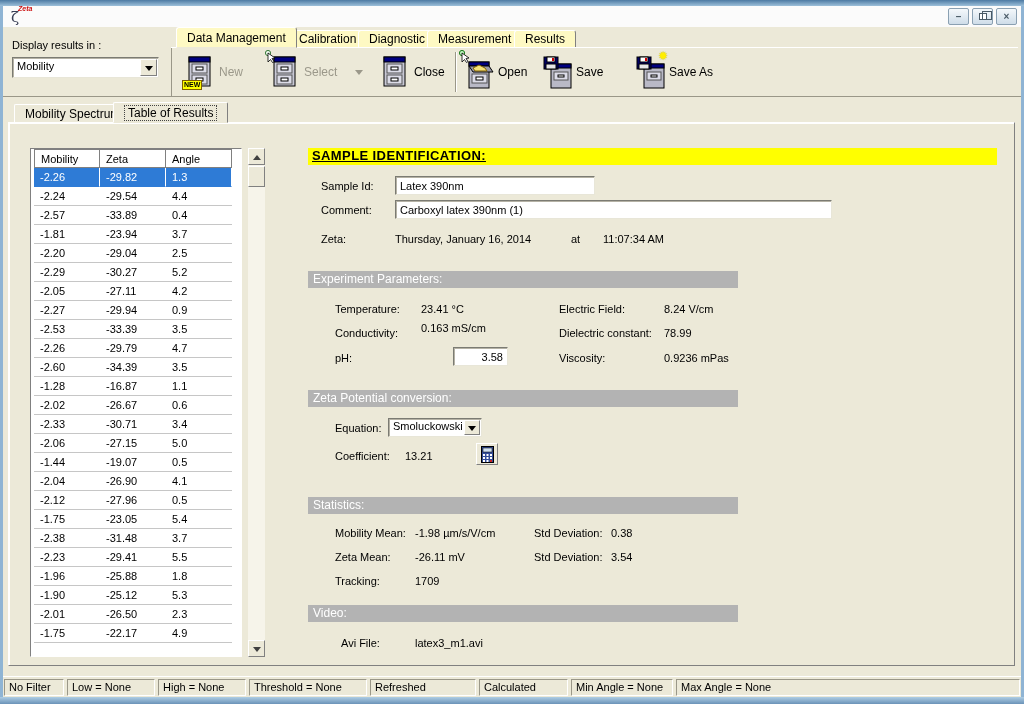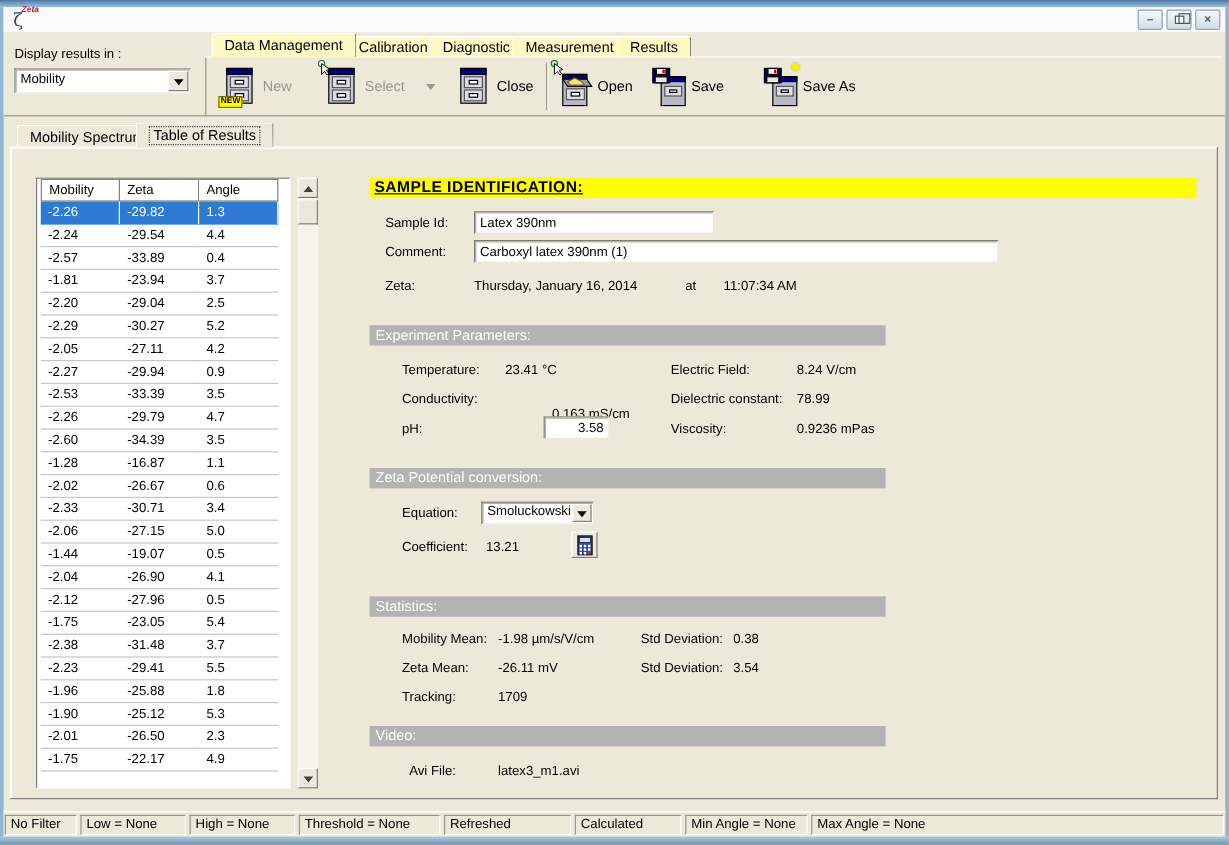--- a/index.html
+++ b/index.html
@@ -420,31 +420,31 @@
     <div class="fvalue" style="left:386px; top:110px;">Thursday, January 16, 2014</div>
     <div class="fvalue" style="left:562px; top:110px;">at</div>
     <div class="fvalue" style="left:594px; top:110px;">11:07:34 AM</div>
 
     <div class="secbar" style="top:148px;">Experiment Parameters:</div>
     <div class="flabel" style="left:326px; top:180px;">Temperature:</div>
     <div class="fvalue" style="left:412px; top:180px;">23.41 °C</div>
     <div class="flabel" style="left:550px; top:180px;">Electric Field:</div>
     <div class="fvalue" style="left:655px; top:180px;">8.24 V/cm</div>
     <div class="flabel" style="left:326px; top:204px;">Conductivity:</div>
-    <div class="fvalue" style="left:412px; top:216px;margin-left:39px;">0.163 mS/cm</div>
+    <div class="fvalue" style="left:412px; top:199px;">0.163 mS/cm</div>
     <div class="flabel" style="left:550px; top:204px;">Dielectric constant:</div>
     <div class="fvalue" style="left:655px; top:204px;">78.99</div>
     <div class="flabel" style="left:326px; top:229px;">pH:</div>
     <input class="tinput" style="left: 396px; top: 224px; width: 55px; text-align: right; margin-left: 48px;" value="3.58">
     <div class="flabel" style="left:550px; top:229px;">Viscosity:</div>
     <div class="fvalue" style="left:655px; top:229px;">0.9236 mPas</div>
 
     <div class="secbar" style="top:267px;">Zeta Potential conversion:</div>
     <div class="flabel" style="left:326px; top:299px;">Equation:</div>
-    <div class="combo" style="position:absolute; left:392px; top:295px; width:94px; height:19px;">
+    <div class="combo" style="position:absolute; left:379px; top:295px; width:94px; height:19px;">
       <span class="val" style="top:1px;">Smoluckowski</span>
       <span class="btn" style="width:16px;">
           <span class="arrow-down"></span>
         </span>
     </div>
     <div class="flabel" style="left:326px; top:327px;">Coefficient:</div>
     <div class="fvalue" style="left:396px; top:327px;">13.21</div>
     <div class="calcbtn" style="left:467px; top:320px;">
       <svg width="13" height="17" viewBox="0 0 13 17">
         <rect x="0.5" y="0.5" width="12" height="16" fill="#334d99" stroke="#000"></rect>

